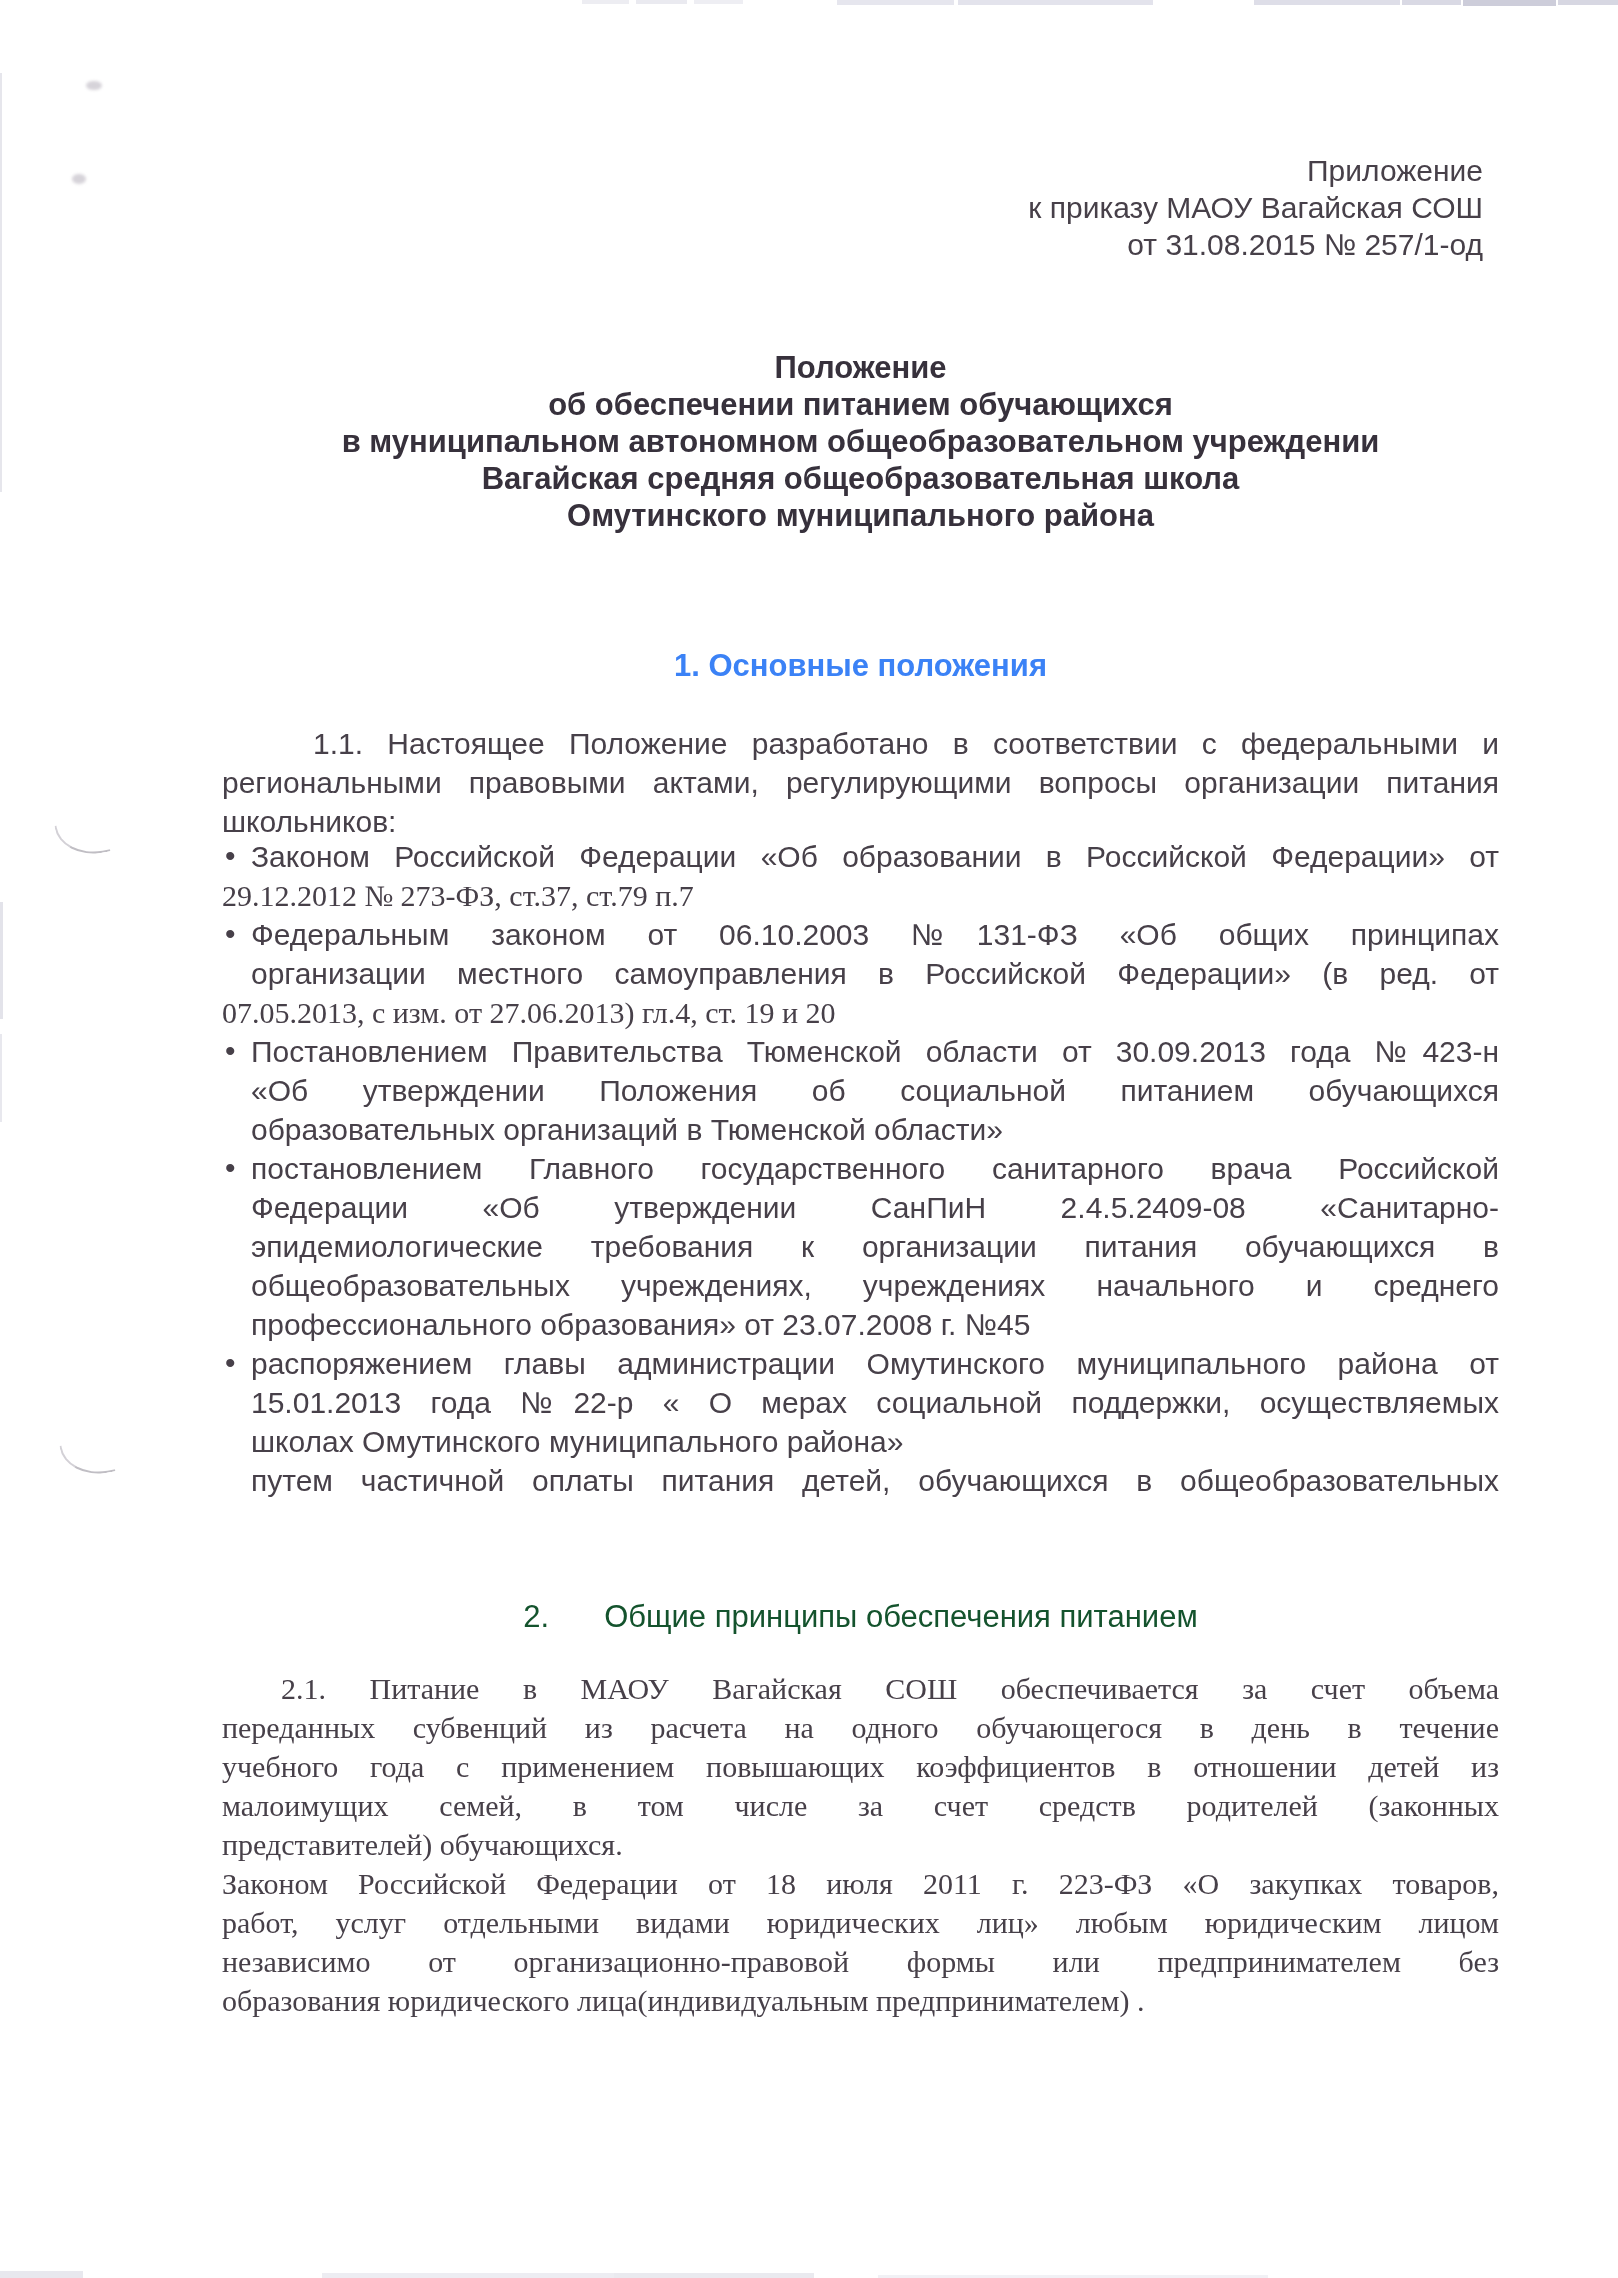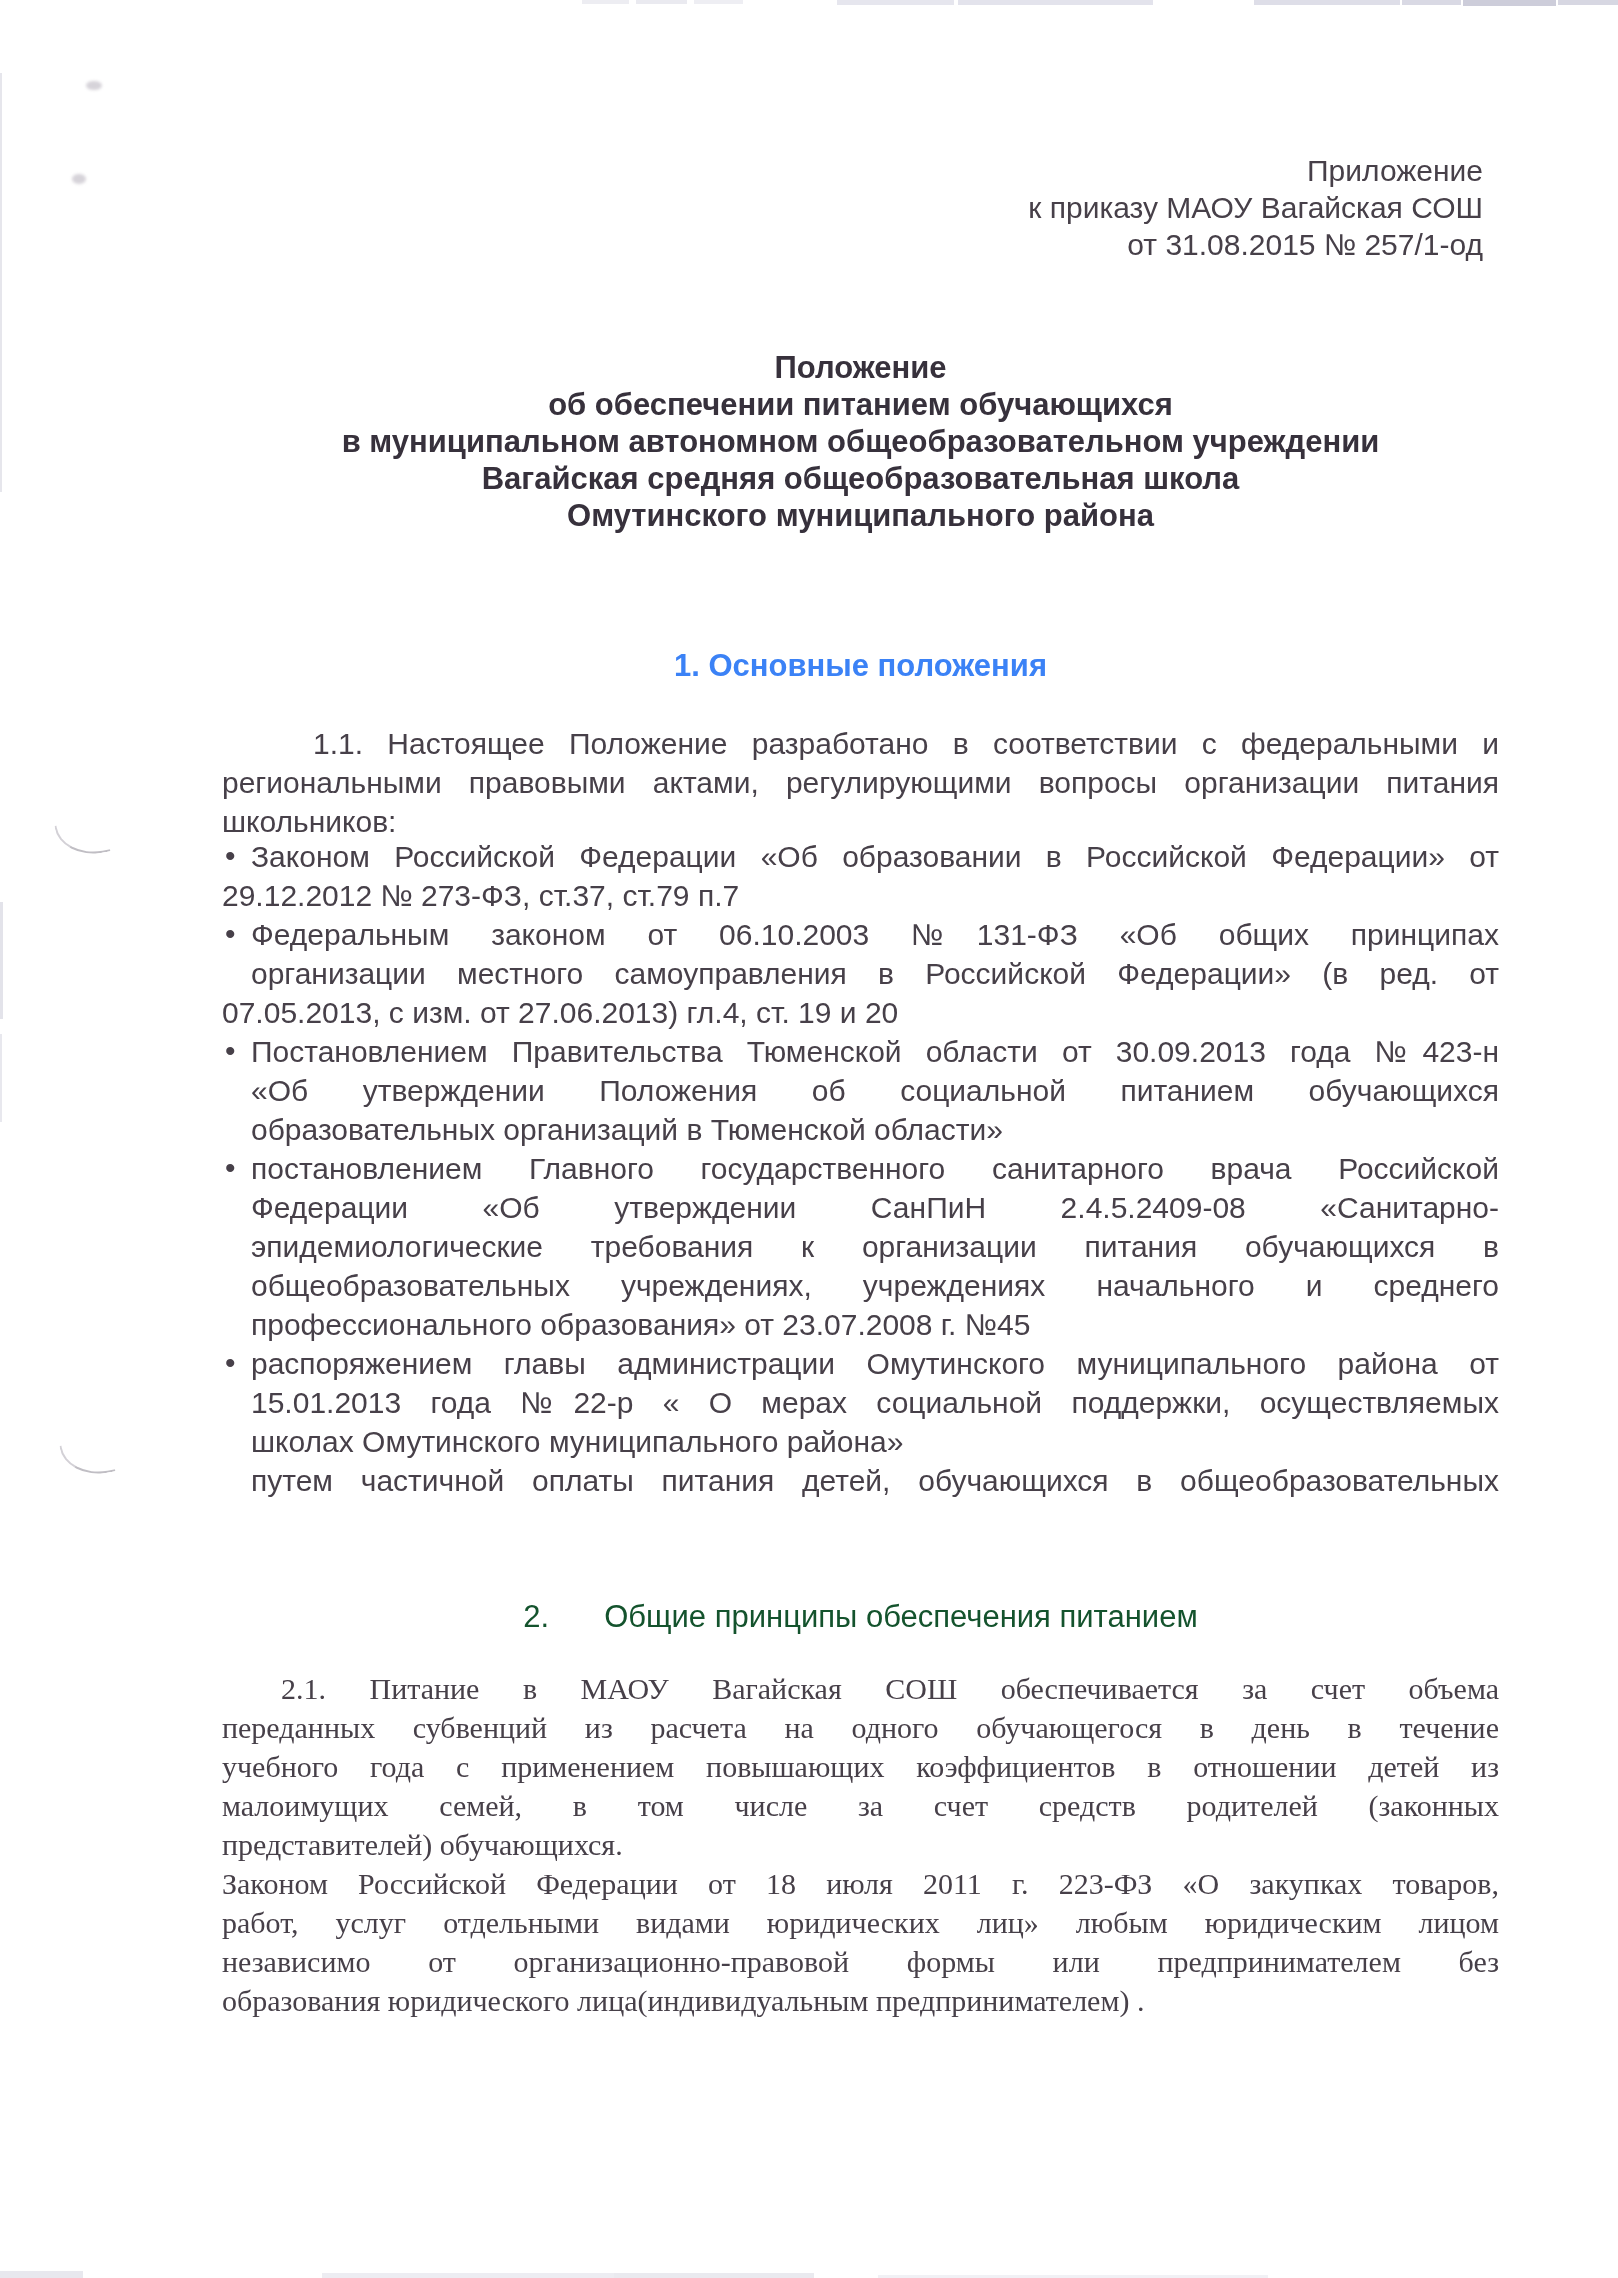--- a/index.html
+++ b/index.html
@@ -28,21 +28,21 @@
     position:absolute;top:647px;left:222px;width:1277px;text-align:center;
     font-weight:bold;font-size:31px;line-height:37px;color:#3b82f6;
   }
   .p11{position:absolute;top:724px;left:222px;width:1277px;}
 
   .list{position:absolute;top:837px;left:222px;width:1277px;}
   .bullet{position:relative;padding-left:29px;}
   .bullet .dot{
     position:absolute;left:2.9px;top:-1px;font-size:30px;line-height:39px;color:#474049;
   }
-  .outdent{margin-left:-29px;}
+  .outdent{margin-left:-29px;font-family:Liberation Serif, serif;}
 
   .h2{
     position:absolute;top:1597px;left:222px;width:1277px;text-align:center;
     font-weight:normal;font-size:31px;line-height:39px;color:#14532d;
   }
   .h2 .num{margin-right:55px;}
 
   .p2{position:absolute;top:1669px;left:222px;width:1277px;font-family:Liberation Serif, serif;}
 
   

